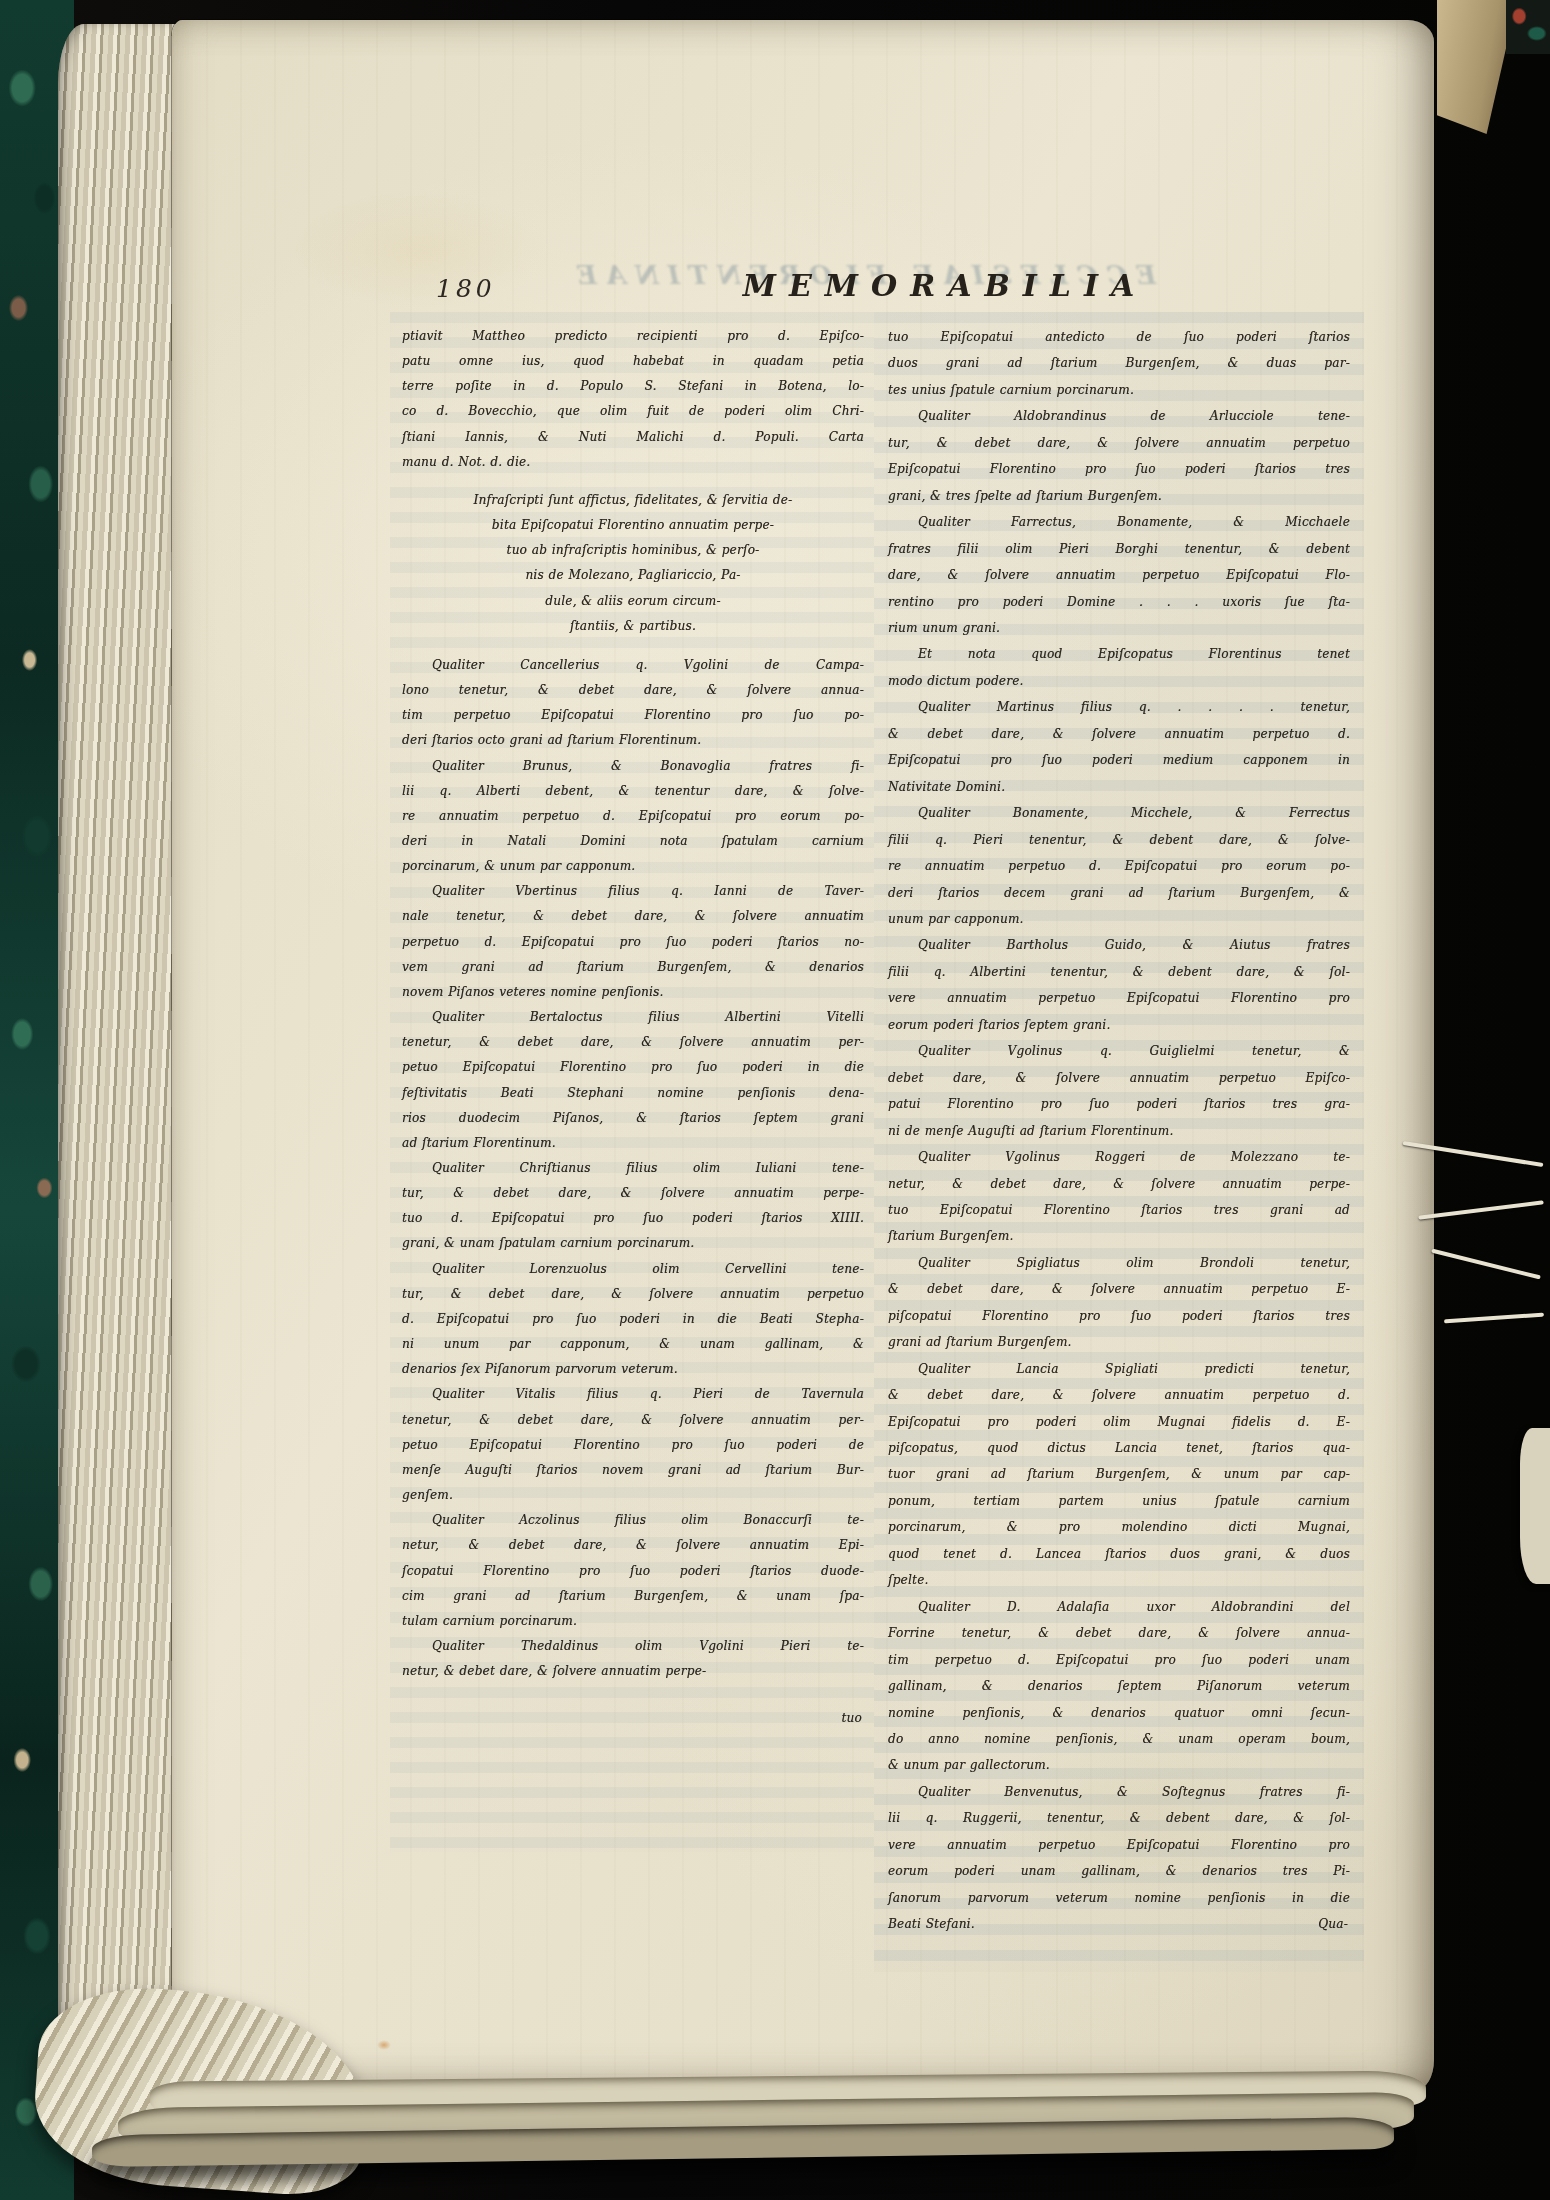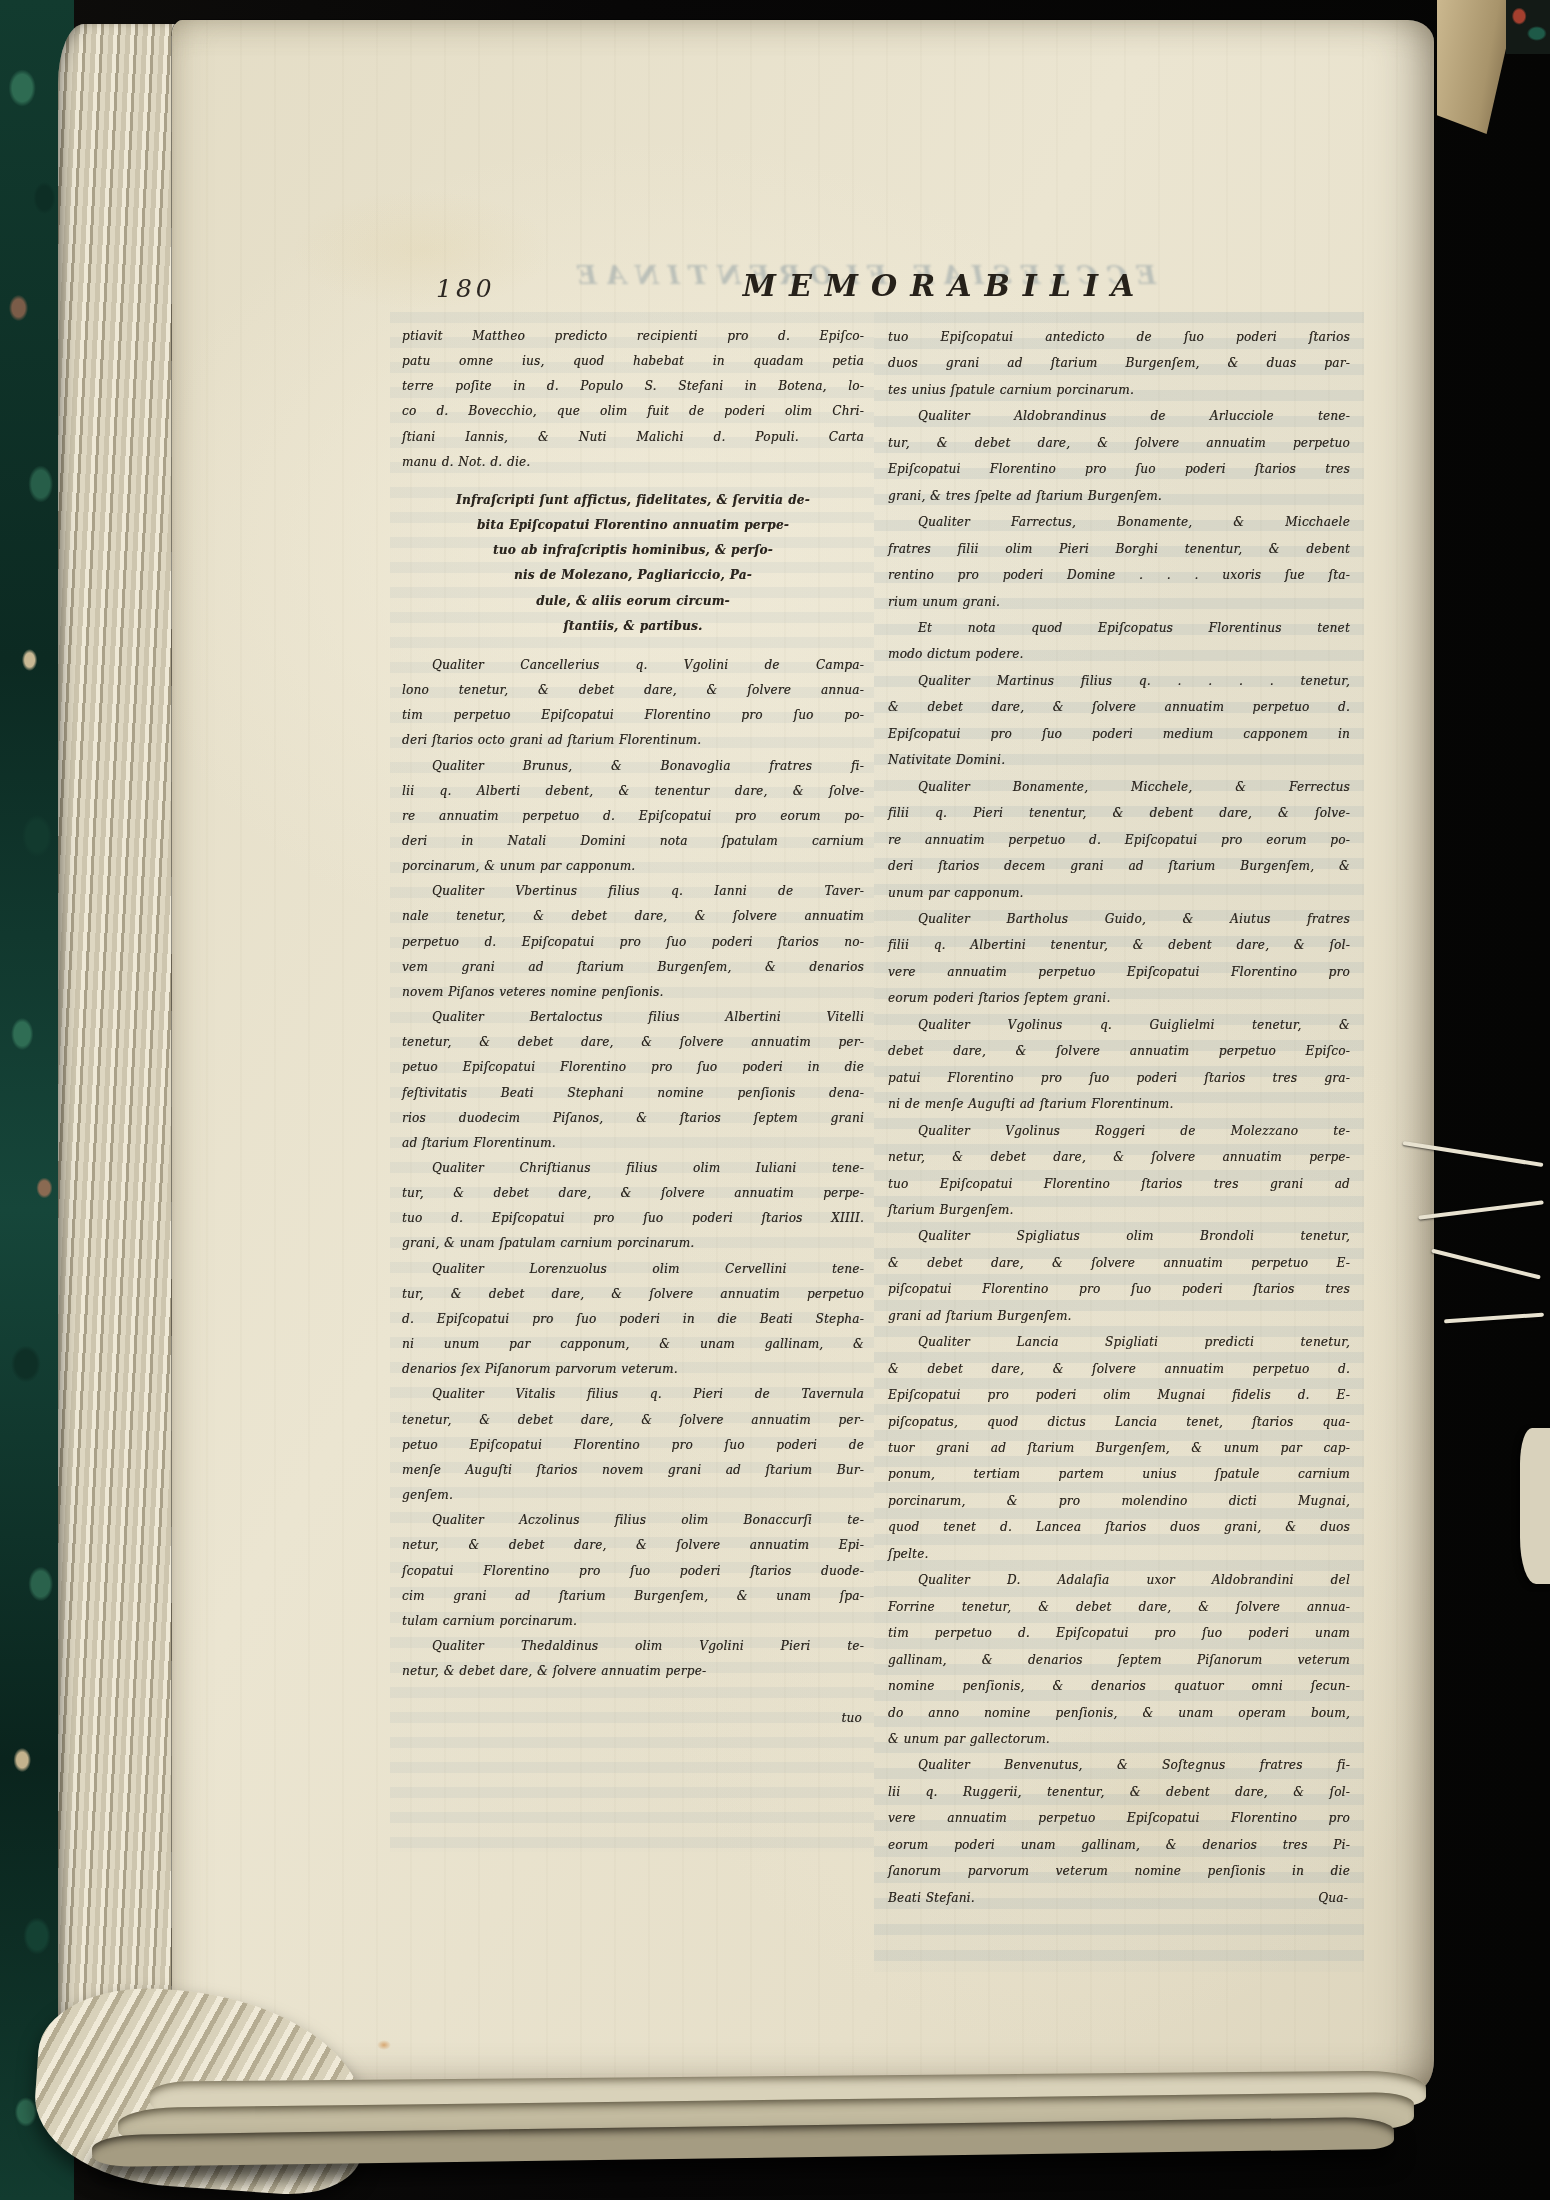--- a/index.html
+++ b/index.html
@@ -91,21 +91,21 @@
     font:italic 700 30px/1.2 "DejaVu Serif","Liberation Serif",serif;
     letter-spacing:13px;color:#26211a;white-space:nowrap;}
 
   .col{position:absolute;top:304px;width:462px;color:#2a251f;
     font-style:italic;font-size:12px;font-family:"DejaVu Serif","Liberation Serif",serif;
     letter-spacing:.25px;word-spacing:.6px;
     text-shadow:.3px .3px .4px rgba(42,36,28,.55);}
   .col.left{left:230px;line-height:25.15px;}
   .col.right{left:716px;line-height:26.45px;}
   .para{margin:0;}
-  .para.centered{margin:13px 0 14px;font-weight:bold;}
+  .para.centered{margin:13px 0 14px;}
   .para.centered .line{text-align:center !important;text-align-last:center !important;}
   .para.cwline{margin-top:22px;}
   .para.cwline .line{min-height:25px;}
   .line{position:relative;text-align:justify;text-align-last:justify;}
   .line.last{text-align-last:left;}
   .line.indent{text-indent:30px;}
   .cw{position:absolute;right:2px;top:0;}
 </style>
 </head>
 <body>
@@ -217,20 +217,21 @@
         </div>
         <div class="para">
           <div class="line indent">Qualiter Aldobrandinus de Arlucciole tene-</div>
           <div class="line">tur, &amp; debet dare, &amp; ſolvere annuatim perpetuo</div>
           <div class="line">Epiſcopatui Florentino pro ſuo poderi ſtarios tres</div>
           <div class="line last">grani, &amp; tres ſpelte ad ſtarium Burgenſem.</div>
         </div>
         <div class="para">
           <div class="line indent">Qualiter Farrectus, Bonamente, &amp; Micchaele</div>
           <div class="line">fratres filii olim Pieri Borghi tenentur, &amp; debent</div>
+          <div class="line">dare, &amp; ſolvere annuatim perpetuo Epiſcopatui Flo-</div>
           <div class="line">rentino pro poderi Domine . . . uxoris ſue ſta-</div>
           <div class="line last">rium unum grani.</div>
         </div>
         <div class="para">
           <div class="line indent">Et nota quod Epiſcopatus Florentinus tenet</div>
           <div class="line last">modo dictum podere.</div>
         </div>
         <div class="para">
           <div class="line indent">Qualiter Martinus filius q. . . . . tenetur,</div>
           <div class="line">&amp; debet dare, &amp; ſolvere annuatim perpetuo d.</div>

